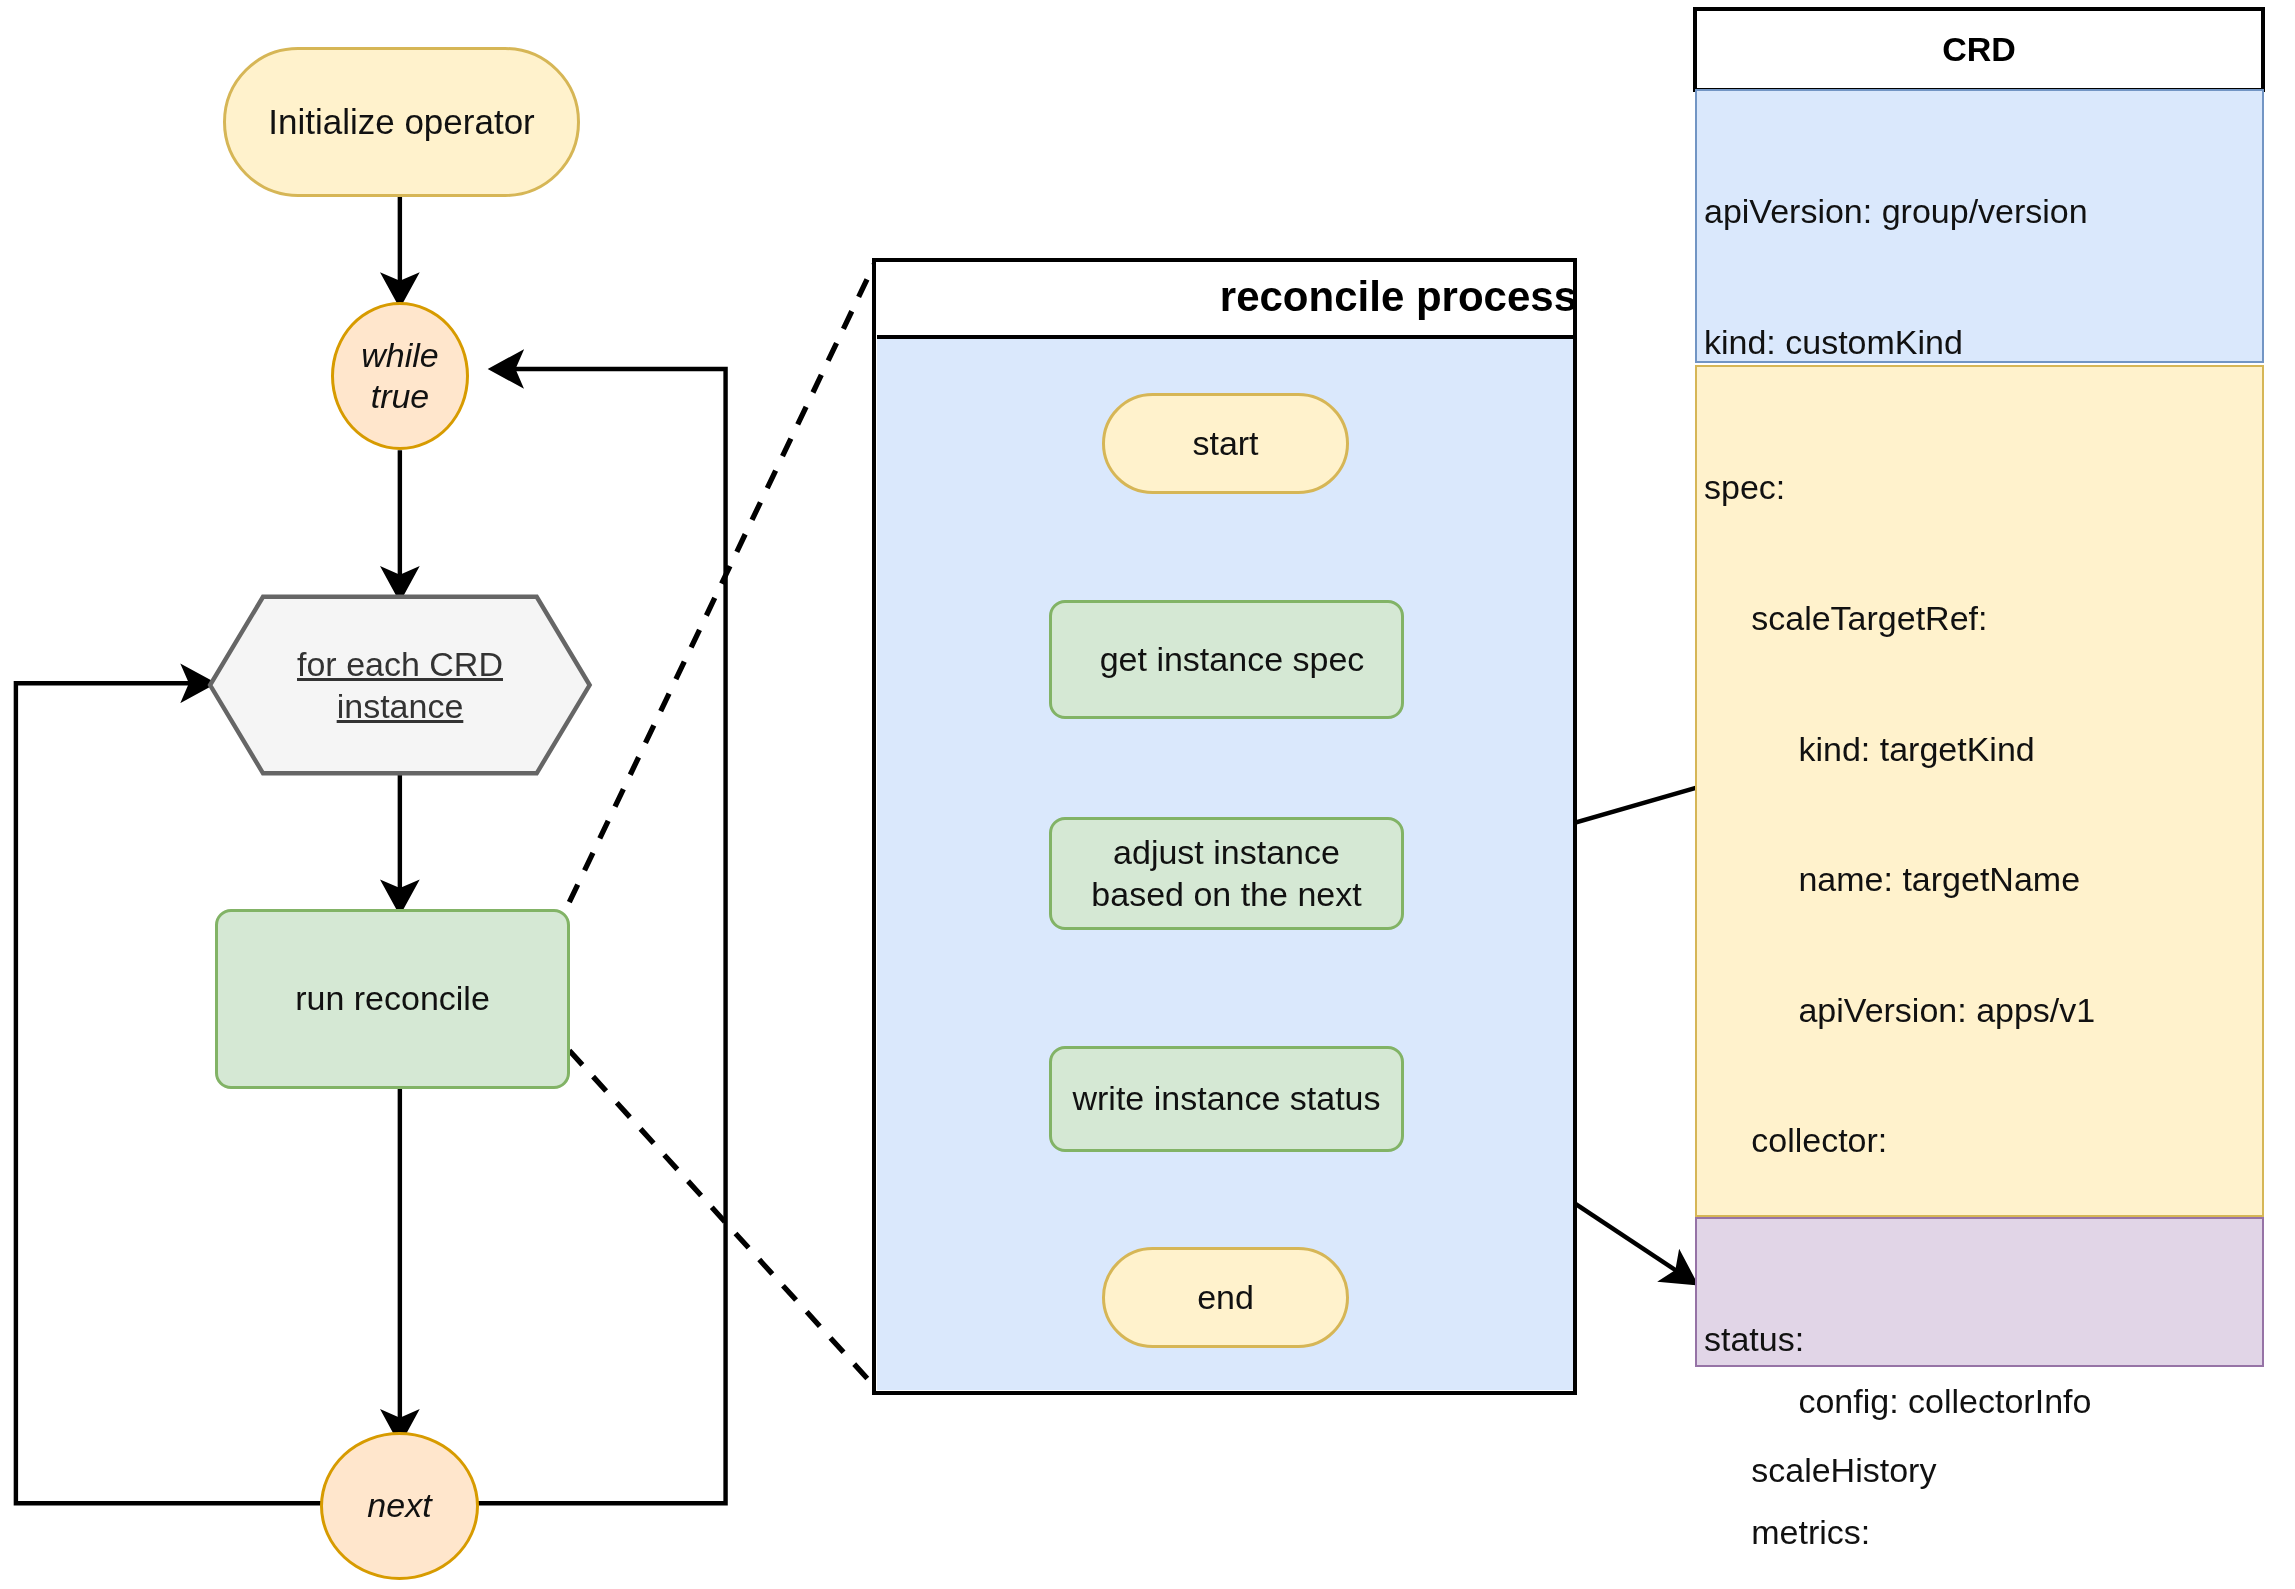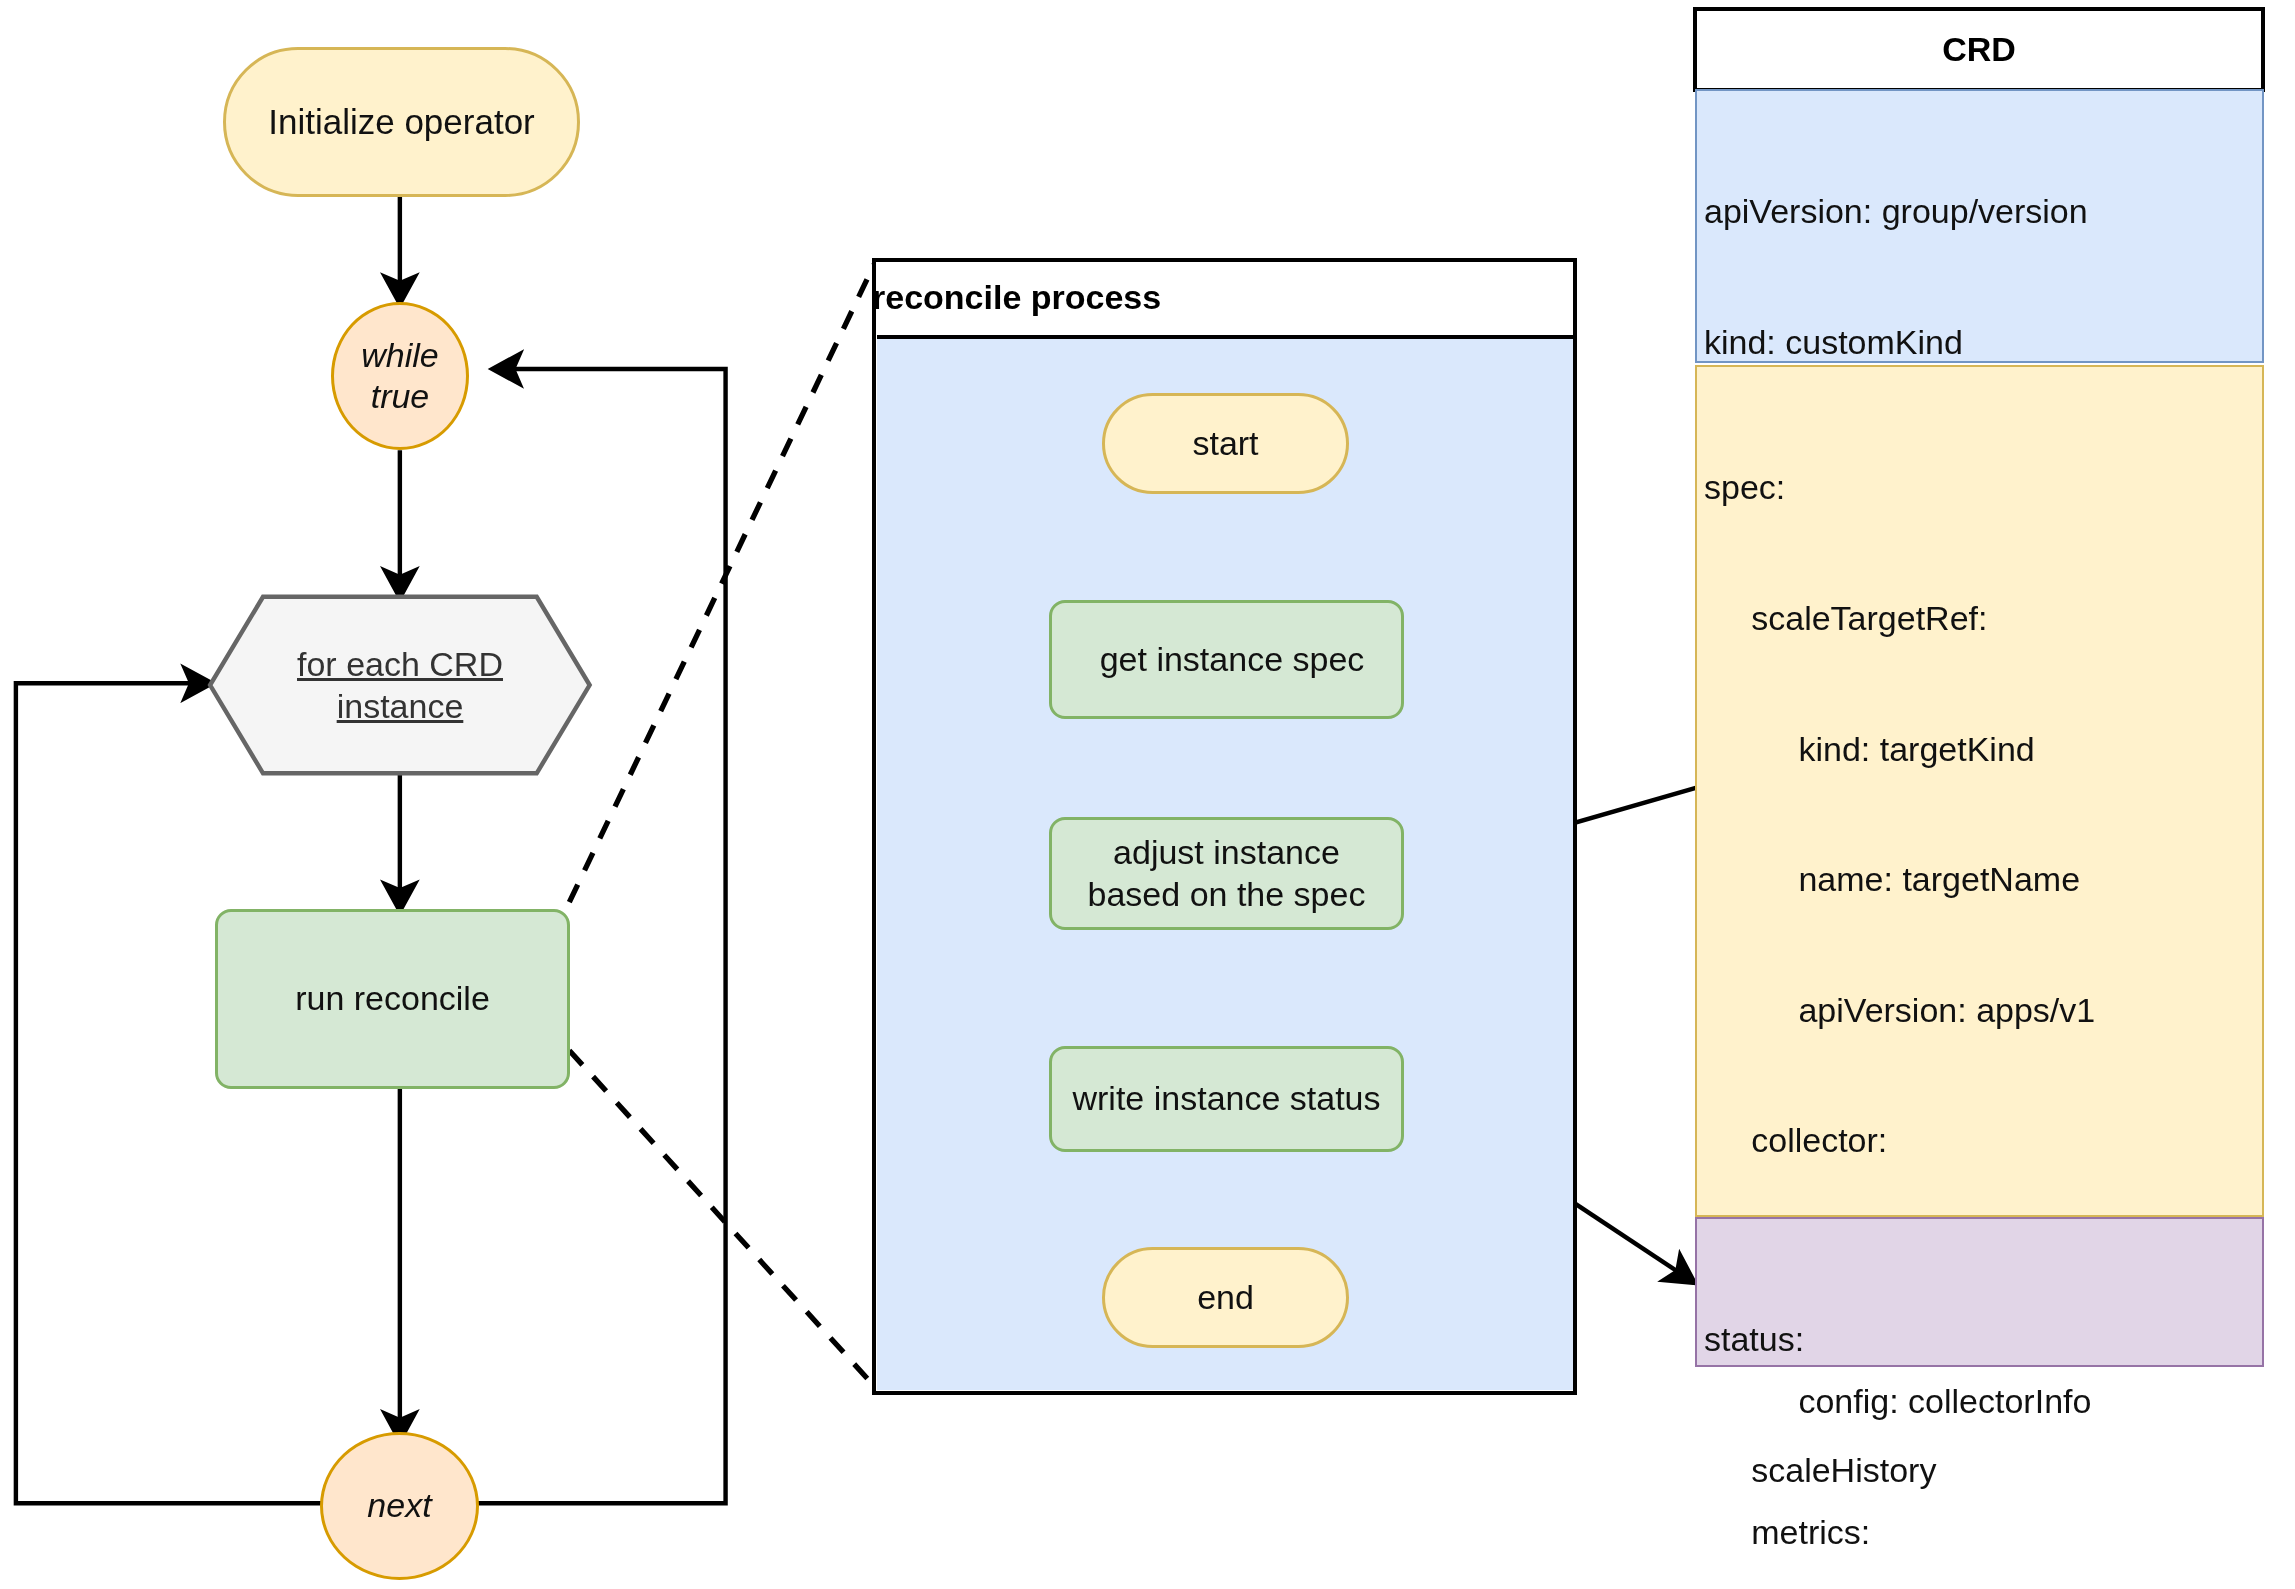--- a/index.html
+++ b/index.html
@@ -23,22 +23,22 @@
   .hexwrap{background:transparent;border:none;}
 
   
   .boxframe{position:absolute;box-sizing:border-box;}
   #reconcile-box{
     left:872px;top:258px;width:705px;height:1137px;
     border:4.4px solid #000000;background:#ffffff;
   }
   #reconcile-title{
     position:absolute;left:872px;top:258px;width:705px;height:78px;
-    display:flex;align-items:center;justify-content:flex-start;
-    font-weight:bold;font-size:34px;color:#000;box-sizing:border-box;
+    display:flex;align-items:center;justify-content:flex-end;
+    font-weight:bold;font-size:42px;color:#000;box-sizing:border-box;
   }
   #reconcile-body{
     position:absolute;left:877px;top:335px;width:696px;height:1055px;
     background:#dae8fc;border-top:4.4px solid #000;box-sizing:border-box;
   }
 
   #crd-box{
     left:1693px;top:7px;width:572px;height:1360px;
   }
   #crd-title{
@@ -137,21 +137,21 @@
   <div class="node stadium" id="n-start" style="left:1102px;top:393px;width:247px;height:101px;font-size:34px;">
     <span>start</span>
   </div>
 
   <div class="node process" id="n-getspec" style="left:1049px;top:600px;width:355px;height:119px;font-size:34px;padding-left:11px;">
     <span>get instance spec</span>
   </div>
 
   <div class="node process" id="n-adjust" style="left:1049px;top:817px;width:355px;height:113px;font-size:34px;">
     <span>adjust instance
-based on the spec</span>
+based on the next</span>
   </div>
 
   <div class="node process" id="n-writestatus" style="left:1049px;top:1046px;width:355px;height:106px;font-size:34px;">
     <span>write instance status</span>
   </div>
 
   <div class="node stadium" id="n-end" style="left:1102px;top:1247px;width:247px;height:101px;font-size:34px;">
     <span>end</span>
   </div>
 

